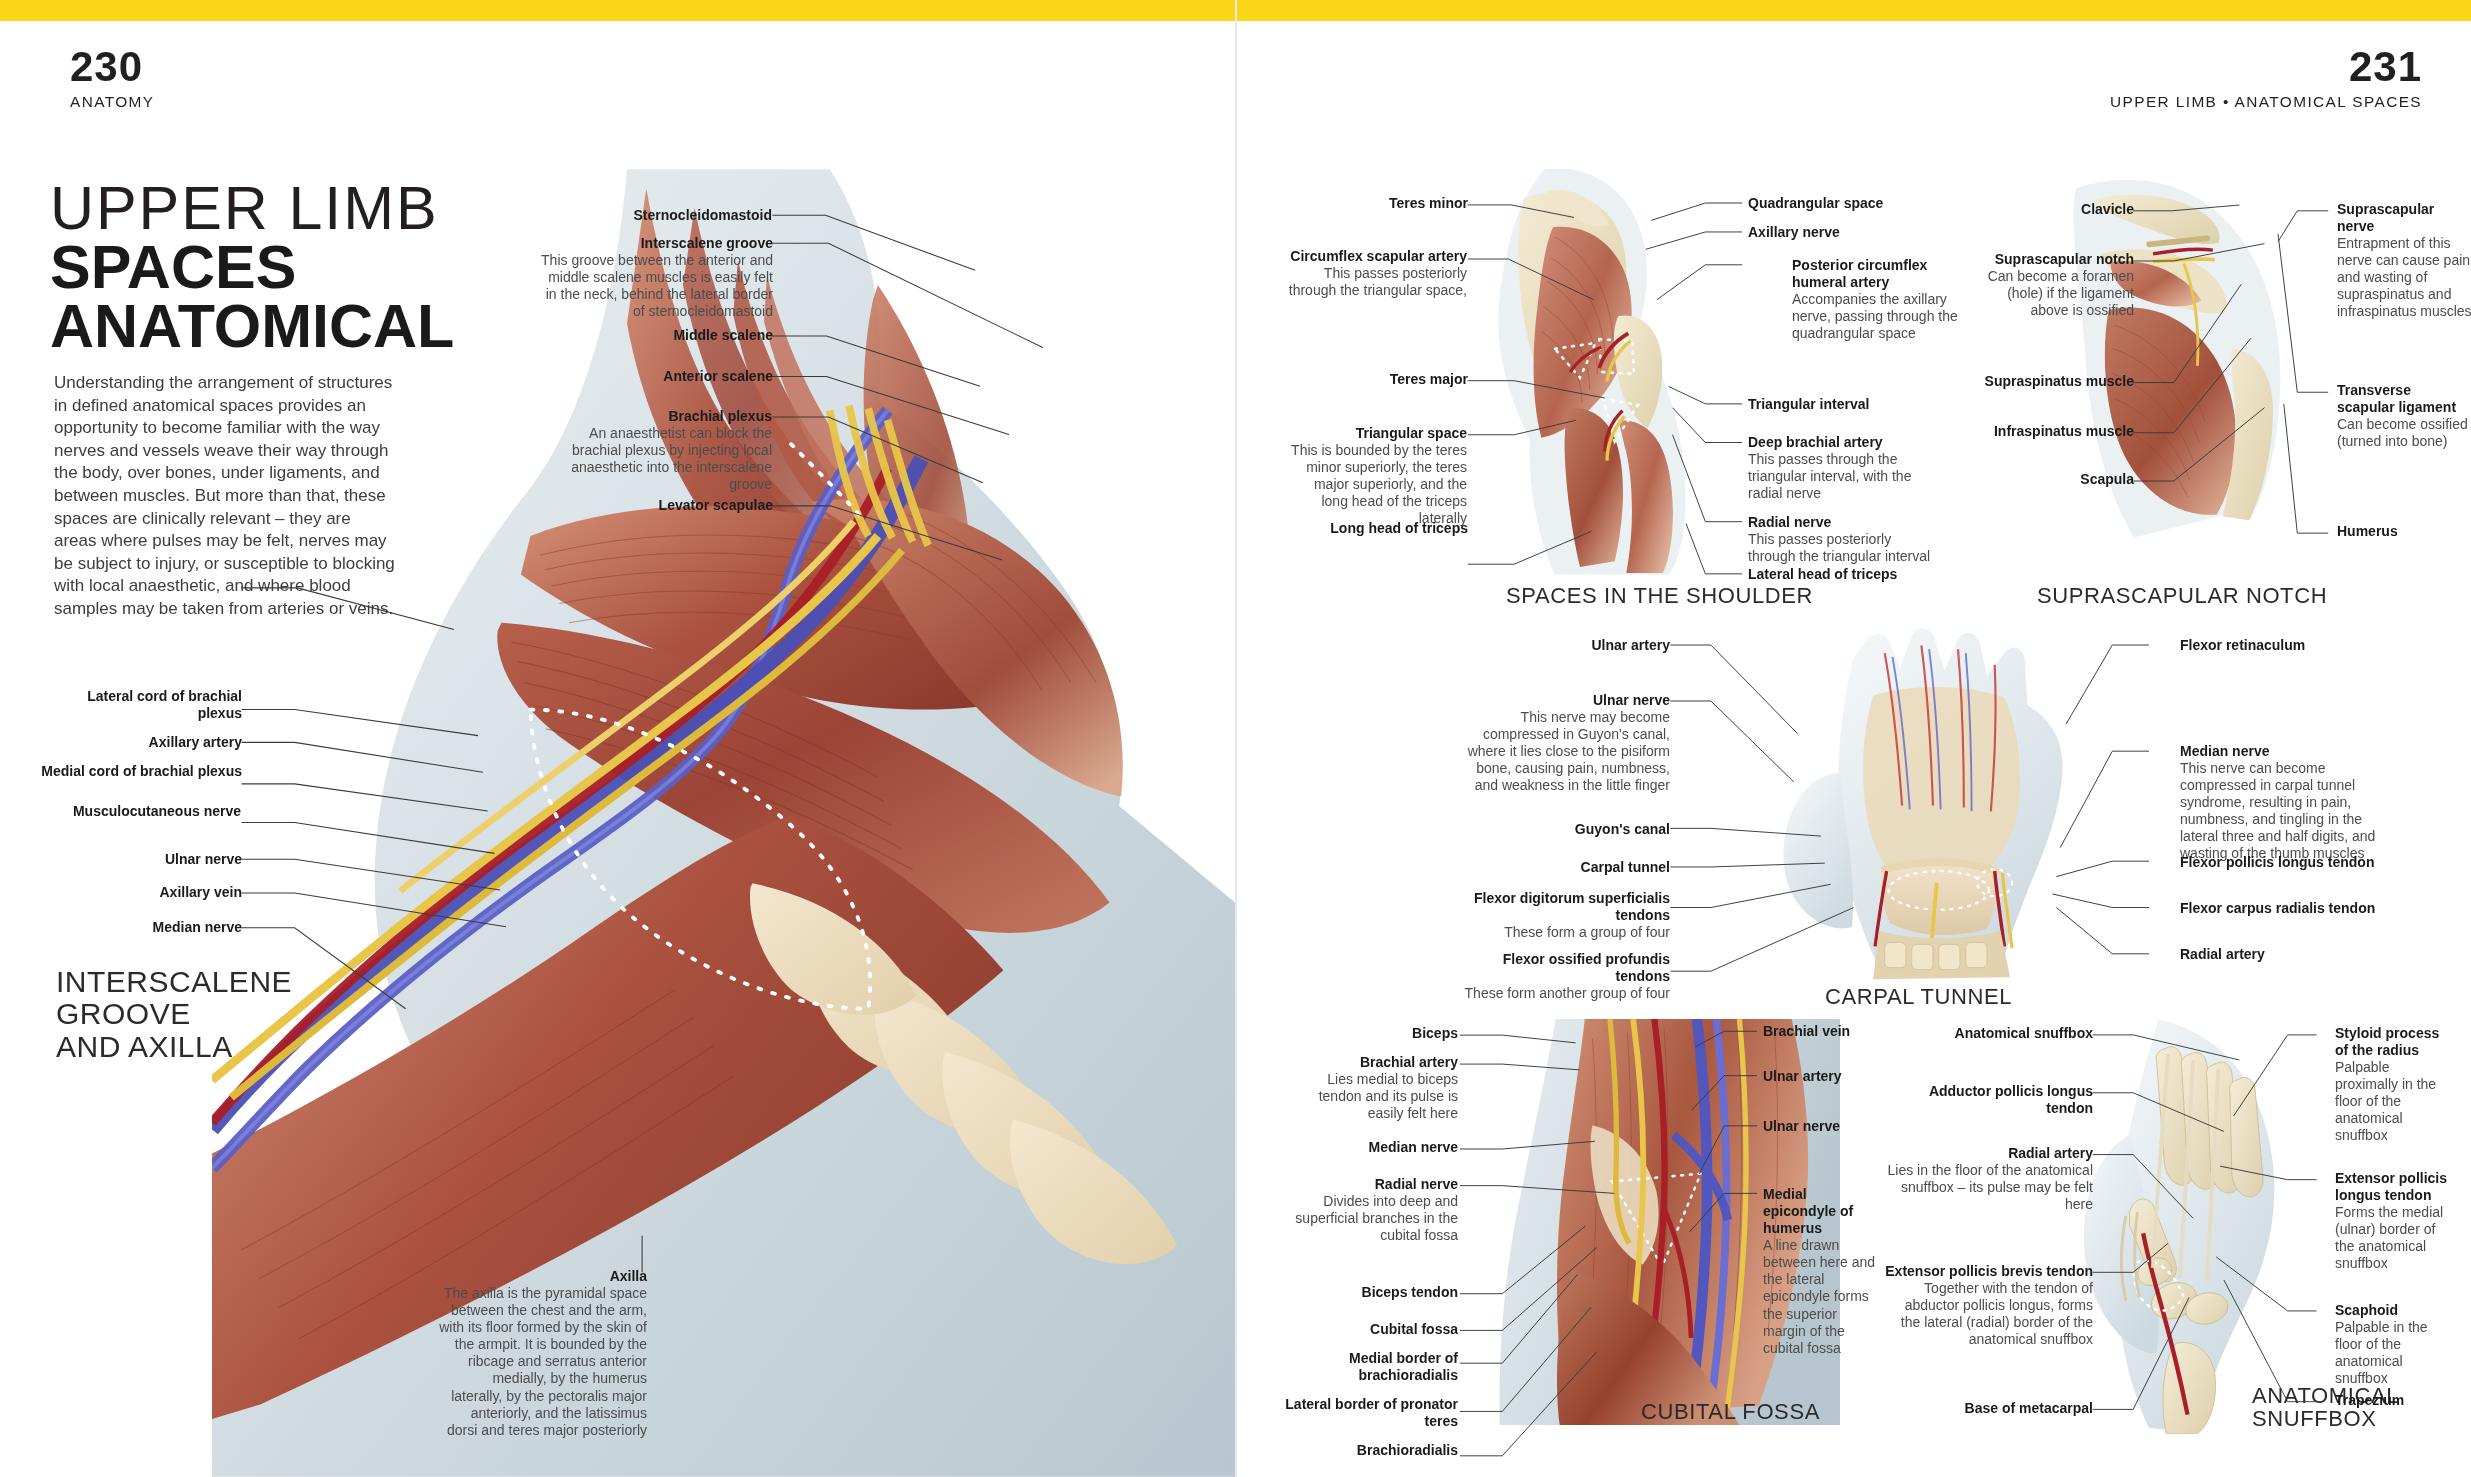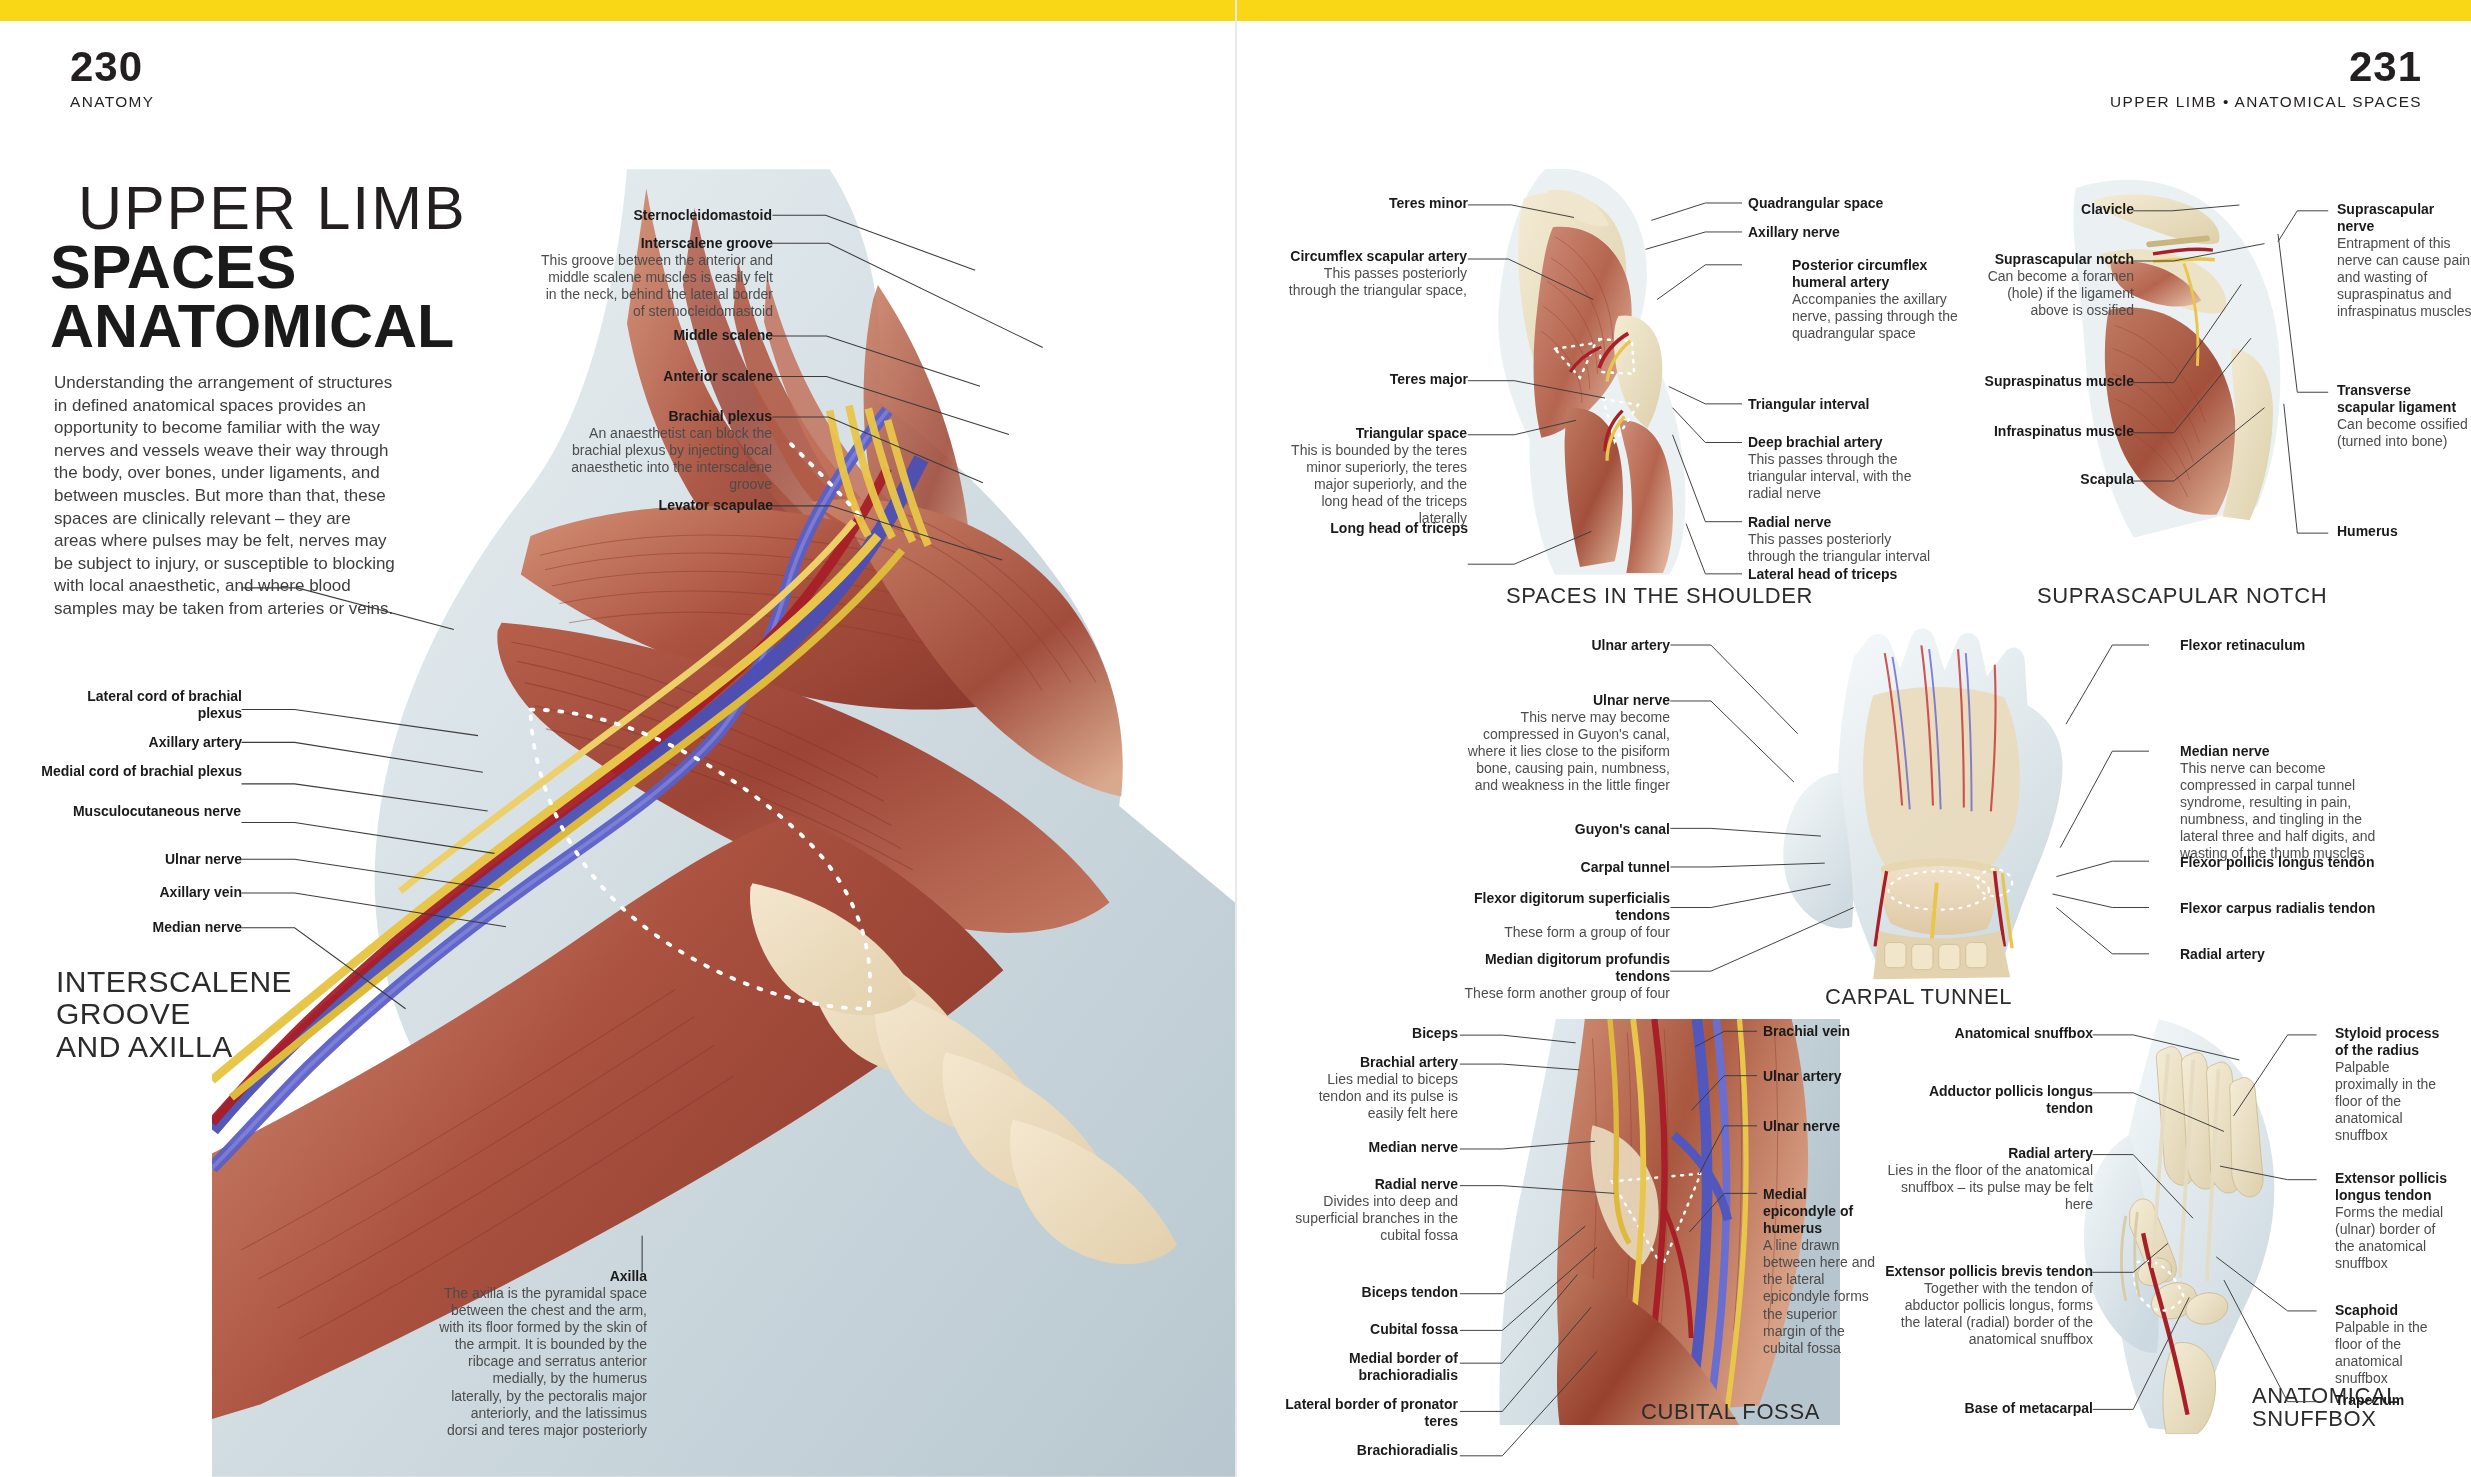--- a/index.html
+++ b/index.html
@@ -26,21 +26,21 @@
   .folio { position:absolute; }
   .folio .num { font-size:42px; font-weight:700; letter-spacing:1px; line-height:1; }
   .folio .sec { font-size:15.4px; letter-spacing:1.4px; margin-top:4.8px; color:#231f20; }
   .folio-left { left:50px; top:46px; text-align:left;margin-left:20px; }
   .folio-right { right:50px; top:46px; text-align:right; }
 
   
   .title-block { position:absolute; left:50px; top:179px; width:454px; }
   .title-thin {
     font-size:61px; font-weight:300; letter-spacing:1.9px;
-    line-height:0.96; color:#231f20;margin-left:28px;
+    line-height:0.96; color:#231f20;
   }
   .title-bold {
     font-size:61px; font-weight:700; letter-spacing:0px;
     line-height:0.98; color:#1a1a1a;
   }
   .intro {
     position:absolute; left:54px; top:372px; width:343px;
     font-size:17px; line-height:1.33; color:#3d3d3d;
   }
 
@@ -597,21 +597,21 @@
     <span class="hd">Guyon's canal</span>
   </div>
   <div class="lbl r" style="left:1477px; top:859px; width:193px;">
     <span class="hd">Carpal tunnel</span>
   </div>
   <div class="lbl r" style="left:1458px; top:890px; width:212px;">
     <span class="hd">Flexor digitorum superficialis tendons</span>
     <span class="bd">These form a group of four</span>
   </div>
   <div class="lbl r" style="left:1458px; top:951px; width:212px;">
-    <span class="hd">Median digitorum profundis tendons</span>
+    <span class="hd">Flexor ossified profundis tendons</span>
     <span class="bd">These form another group of four</span>
   </div>
 
   <div class="lbl l" style="left:2180px; top:637px; width:241px;">
     <span class="hd">Flexor retinaculum</span>
   </div>
   <div class="lbl l" style="left:2180px; top:743px; width:222px;">
     <span class="hd">Median nerve</span>
     <span class="bd">This nerve can become compressed in carpal tunnel syndrome, resulting in pain, numbness, and tingling in the lateral three and half digits, and wasting of the thumb muscles</span>
   </div>

